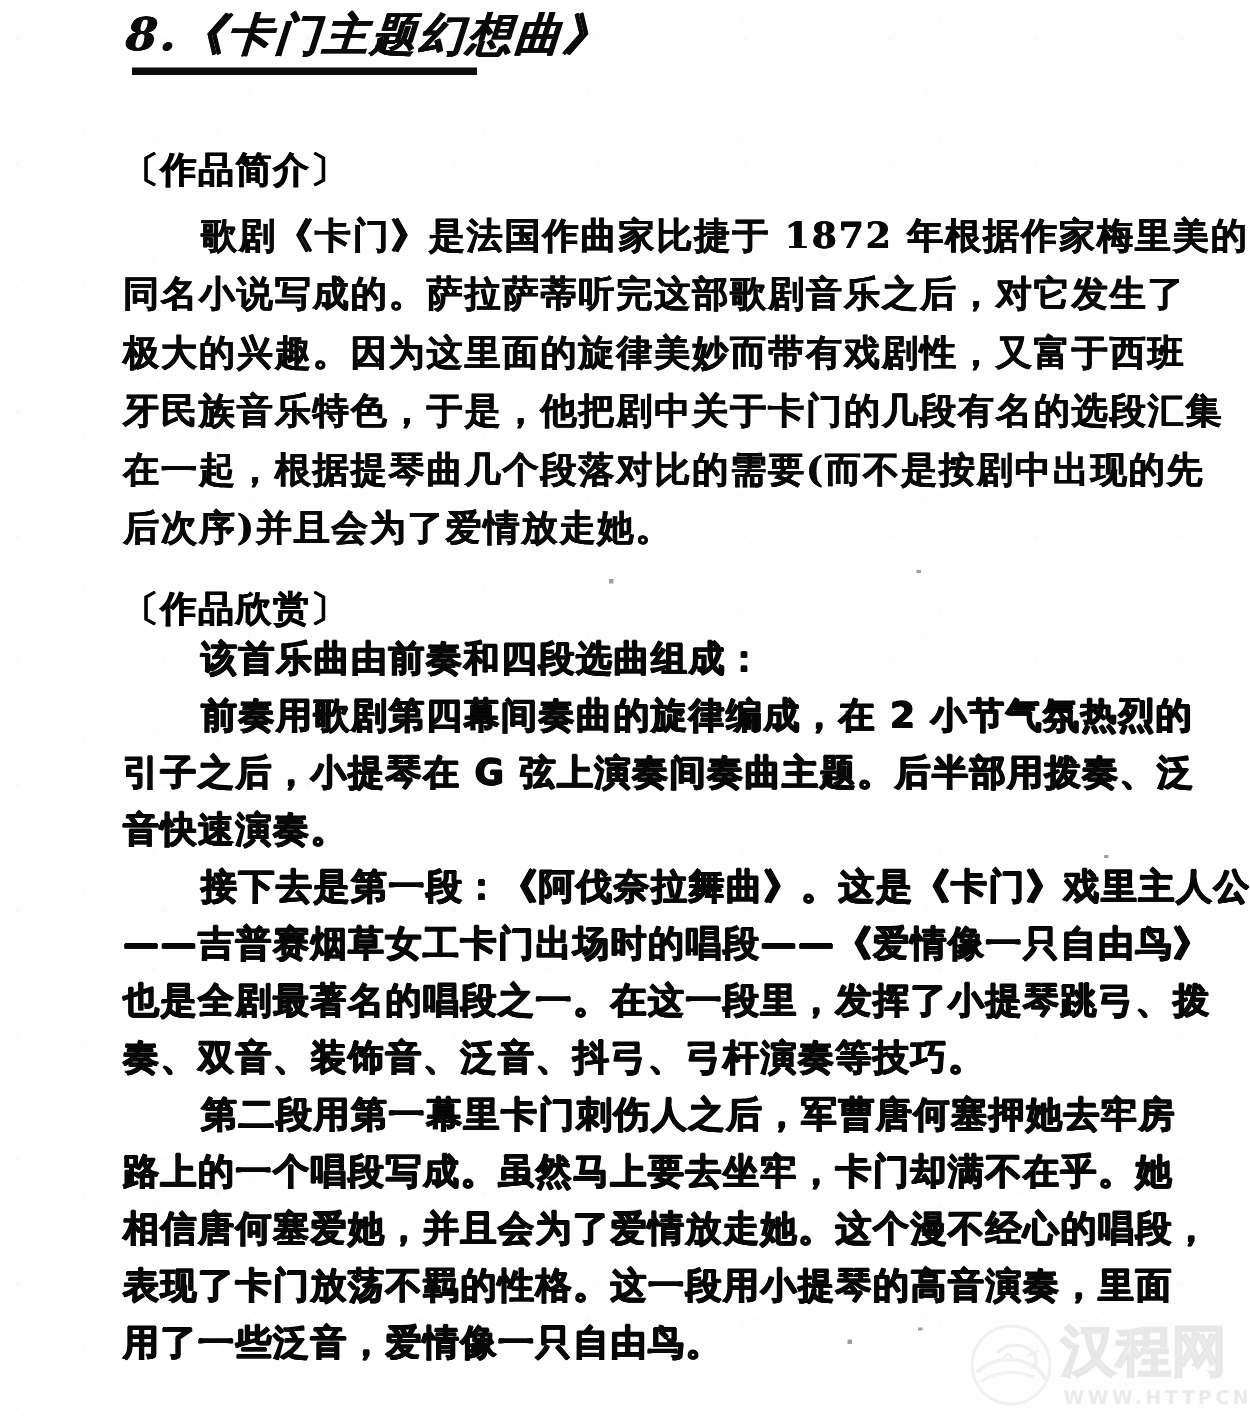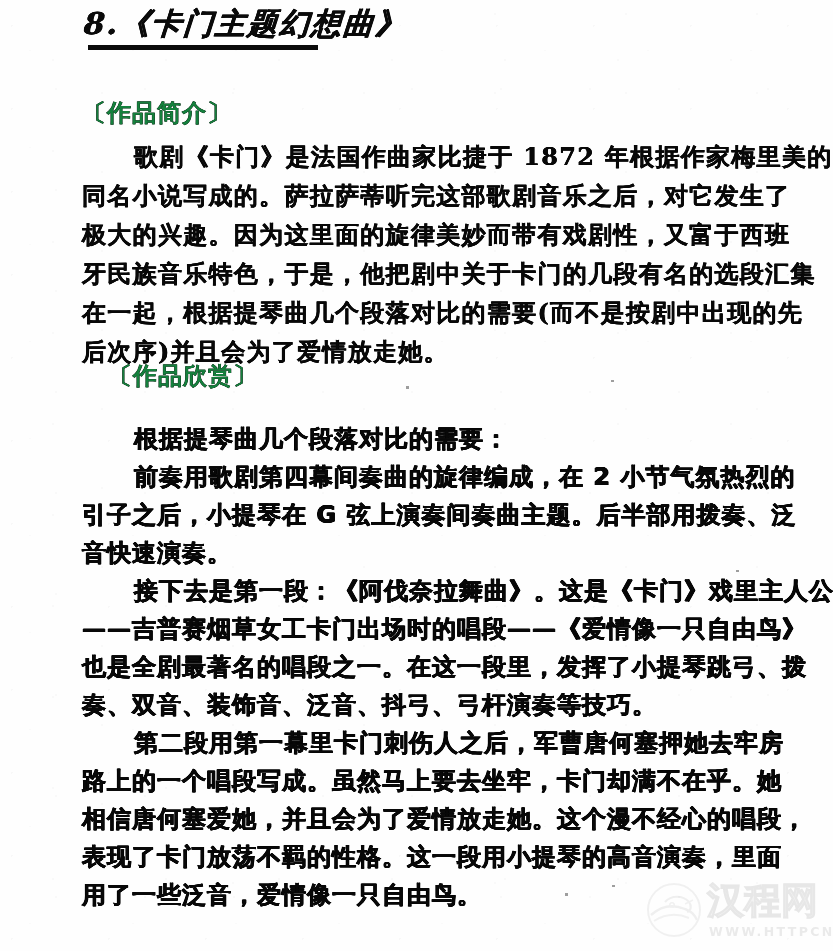--- a/index.html
+++ b/index.html
@@ -71,21 +71,21 @@
   .col {
     position: absolute;
     left: 82px;
     width: 672px;
   }
 
   .sec-head {
     font-family: "DejaVu Sans", sans-serif;
     font-size: 24px;
     font-weight: bold;
-    color: #15803d;
+    color: #000000;
     letter-spacing: 1px;
     white-space: nowrap;
     text-shadow: 0.35px 0 0 #0a0a0a, -0.35px 0 0 #0a0a0a;
   }
 
   
   .tline {
     position: absolute;
     left: 0;
     width: 676px;
@@ -172,24 +172,24 @@
 
   <div class="col" style="top:142px; height:235px;">
     <div class="tline s1 indent" style="top:0px;">歌剧《卡门》是法国作曲家比捷于 1872 年根据作家梅里美的</div>
     <div class="tline s1" style="top:39px;">同名小说写成的。萨拉萨蒂听完这部歌剧音乐之后，对它发生了</div>
     <div class="tline s1" style="top:78px;">极大的兴趣。因为这里面的旋律美妙而带有戏剧性，又富于西班</div>
     <div class="tline s1" style="top:117px;">牙民族音乐特色，于是，他把剧中关于卡门的几段有名的选段汇集</div>
     <div class="tline s1" style="top:156px;">在一起，根据提琴曲几个段落对比的需要(而不是按剧中出现的先</div>
     <div class="tline s1" style="top:195px;">后次序)并且会为了爱情放走她。</div>
   </div>
 
-  <div class="col sec-head" style="top:360px;margin-left:26px;">〔作品欣赏〕</div>
+  <div class="col sec-head" style="top:390px;">〔作品欣赏〕</div>
 
   <div class="col" style="top:424px; height:510px;">
-    <div class="tline s2 indent" style="top:0px;">根据提琴曲几个段落对比的需要：</div>
+    <div class="tline s2 indent" style="top:0px;">该首乐曲由前奏和四段选曲组成：</div>
     <div class="tline s2 indent" style="top:38px;">前奏用歌剧第四幕间奏曲的旋律编成，在 2 小节气氛热烈的</div>
     <div class="tline s2" style="top:76px;">引子之后，小提琴在 G 弦上演奏间奏曲主题。后半部用拨奏、泛</div>
     <div class="tline s2" style="top:114px;">音快速演奏。</div>
     <div class="tline s2 indent" style="top:152px;">接下去是第一段：《阿伐奈拉舞曲》。这是《卡门》戏里主人公</div>
     <div class="tline s2" style="top:190px;">——吉普赛烟草女工卡门出场时的唱段——《爱情像一只自由鸟》</div>
     <div class="tline s2" style="top:228px;">也是全剧最著名的唱段之一。在这一段里，发挥了小提琴跳弓、拨</div>
     <div class="tline s2 indent" style="top:304px;">第二段用第一幕里卡门刺伤人之后，军曹唐何塞押她去牢房</div>
     <div class="tline s2" style="top:266px;">奏、双音、装饰音、泛音、抖弓、弓杆演奏等技巧。</div>
     <div class="tline s2" style="top:342px;">路上的一个唱段写成。虽然马上要去坐牢，卡门却满不在乎。她</div>
     <div class="tline s2" style="top:380px;">相信唐何塞爱她，并且会为了爱情放走她。这个漫不经心的唱段，</div>

